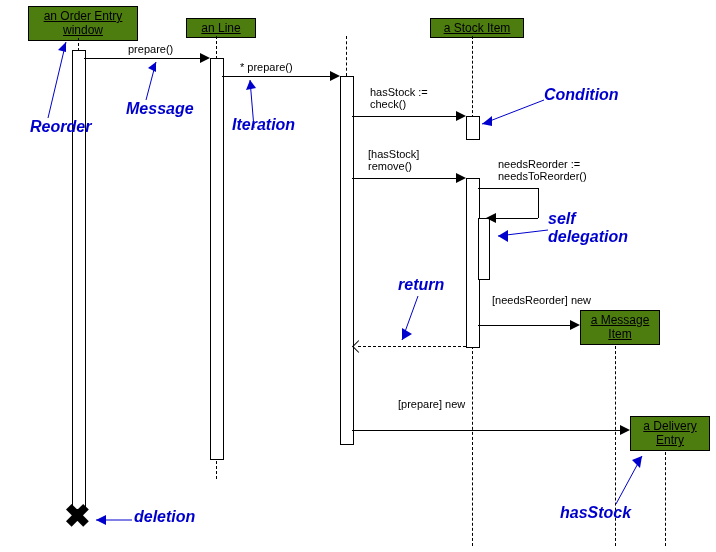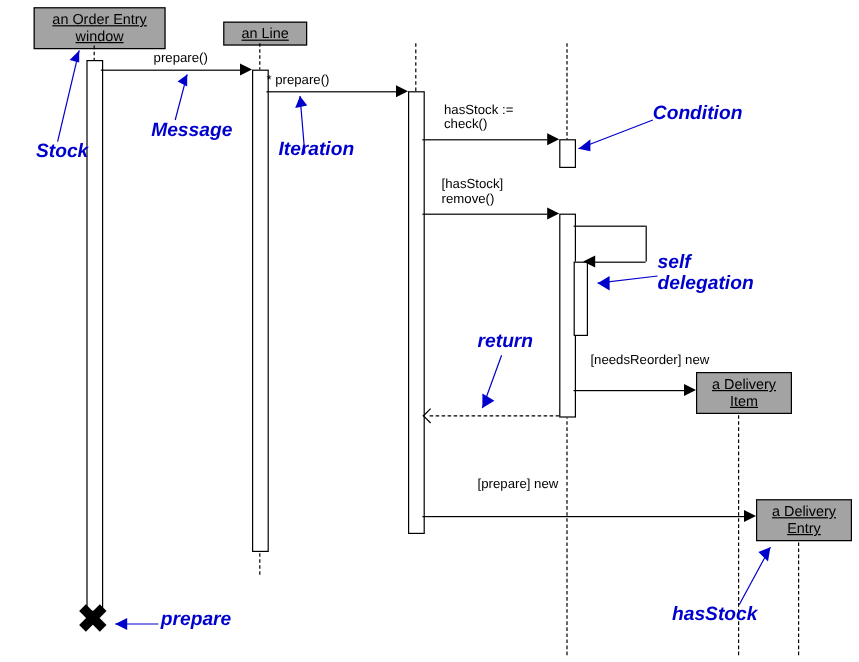--- a/index.html
+++ b/index.html
@@ -1,37 +1,38 @@
 <!DOCTYPE html>
 <html><head>
 <meta charset="utf-8">
 <style>
   html,body{margin:0;padding:0;background:#fff;font-family:Arial,Helvetica,sans-serif;font-size:12px;color:#000}
   .stage{position:relative;width:716px;height:552px}
-  .obj{position:absolute;background:#a3a3a3;border:1px solid #000;padding:2px 6px;text-align:center;text-decoration:underline;line-height:1.2}
+  .obj{position:absolute;background:#4d7c0f;border:1px solid #000;padding:2px 6px;text-align:center;text-decoration:underline;line-height:1.2}
   .lifeline{position:absolute;border-left:1px dashed #000;width:0}
   .act{position:absolute;background:#fff;border:1px solid #000}
   .msg{position:absolute;font-size:11px;white-space:pre}
   .hline{position:absolute;height:0;border-top:1px solid #000}
   .hldash{position:absolute;height:0;border-top:1px dashed #000}
   .arrR{position:absolute;width:0;height:0;border-top:5px solid transparent;border-bottom:5px solid transparent;border-left:10px solid #000}
   .arrL{position:absolute;width:0;height:0;border-top:5px solid transparent;border-bottom:5px solid transparent;border-right:10px solid #000}
   .arrLopen{position:absolute;width:8px;height:8px;border-left:1px solid #000;border-bottom:1px solid #000;transform:rotate(45deg)}
   .ann{position:absolute;color:#0000cc;font-style:italic;font-weight:bold;font-size:16px}
   .xmark{position:absolute;font-size:32px;font-weight:bold;color:#000;line-height:1}
 </style>
 </head>
 <body>
 
 <div class="stage">
 
   <div class="obj" style="left:28px;top:6px;width:96px">an Order Entry
 window</div>
   <div class="obj" style="left:186px;top:18px;width:56px">an Line</div>
-  <div class="obj" style="left:580px;top:310px;width:66px">a Delivery
+  <div class="obj" style="left:430px;top:18px;width:80px">a Stock Item</div>
+  <div class="obj" style="left:580px;top:310px;width:66px">a Message
 Item</div>
   <div class="obj" style="left:630px;top:416px;width:66px">a Delivery
 Entry</div>
 
   <div class="lifeline" style="left:78px;top:38px;height:470px"></div>
   <div class="lifeline" style="left:216px;top:36px;height:443px"></div>
   <div class="lifeline" style="left:346px;top:36px;height:40px"></div>
   <div class="lifeline" style="left:472px;top:36px;height:82px"></div>
   <div class="lifeline" style="left:472px;top:346px;height:200px"></div>
   <div class="lifeline" style="left:615px;top:346px;height:200px"></div>
@@ -43,51 +44,53 @@
   <div class="act" style="left:466px;top:116px;width:12px;height:22px"></div>
   <div class="act" style="left:466px;top:178px;width:12px;height:168px"></div>
   <div class="act" style="left:478px;top:218px;width:10px;height:60px"></div>
 
   <div class="hline" style="left:84px;top:58px;width:116px"></div>
   <div class="arrR" style="left:200px;top:53px"></div>
   <div class="msg" style="left:128px;top:43px">prepare()</div>
 
   <div class="hline" style="left:222px;top:76px;width:108px"></div>
   <div class="arrR" style="left:330px;top:71px"></div>
-  <div class="msg" style="left:222px;top:61px">* prepare()</div>
+  <div class="msg" style="left:240px;top:61px">* prepare()</div>
 
   <div class="hline" style="left:352px;top:116px;width:104px"></div>
   <div class="arrR" style="left:456px;top:111px"></div>
   <div class="msg" style="left:370px;top:86px">hasStock :=
 check()</div>
 
   <div class="hline" style="left:352px;top:178px;width:104px"></div>
   <div class="arrR" style="left:456px;top:173px"></div>
   <div class="msg" style="left:368px;top:148px">[hasStock]
 remove()</div>
 
   <div class="hline" style="left:478px;top:188px;width:60px"></div>
   <div style="position:absolute;left:538px;top:188px;height:30px;border-left:1px solid #000"></div>
   <div class="hline" style="left:490px;top:218px;width:48px"></div>
   <div class="arrL" style="left:486px;top:213px"></div>
+  <div class="msg" style="left:498px;top:158px">needsReorder :=
+needsToReorder()</div>
 
   <div class="hline" style="left:478px;top:325px;width:92px"></div>
   <div class="arrR" style="left:570px;top:320px"></div>
   <div class="msg" style="left:492px;top:294px">[needsReorder] new</div>
 
   <div class="hldash" style="left:358px;top:346px;width:108px"></div>
   <div class="arrLopen" style="left:354px;top:342px"></div>
 
   <div class="hline" style="left:352px;top:430px;width:268px"></div>
   <div class="arrR" style="left:620px;top:425px"></div>
   <div class="msg" style="left:398px;top:398px">[prepare] new</div>
 
   <div class="xmark" style="left:64px;top:500px">✖</div>
 
-  <div class="ann" style="left:30px;top:118px">Stock</div>
+  <div class="ann" style="left:30px;top:118px">Reorder</div>
   <svg style="position:absolute;left:44px;top:38px;width:30px;height:80px;overflow:visible">
       <line x1="4" y1="80" x2="22" y2="4" stroke="#0000cc"></line>
       <polygon points="22,4 14,12 22,14" fill="#0000cc"></polygon>
     </svg>
 
   <div class="ann" style="left:126px;top:100px">Message</div>
   <svg style="position:absolute;left:134px;top:58px;width:30px;height:42px;overflow:visible">
       <line x1="12" y1="42" x2="22" y2="4" stroke="#0000cc"></line>
       <polygon points="22,4 14,10 22,14" fill="#0000cc"></polygon>
     </svg>
@@ -110,21 +113,21 @@
       <line x1="54" y1="2" x2="4" y2="8" stroke="#0000cc"></line>
       <polygon points="4,8 14,2 14,14" fill="#0000cc"></polygon>
     </svg>
 
   <div class="ann" style="left:398px;top:276px">return</div>
   <svg style="position:absolute;left:398px;top:296px;width:30px;height:50px;overflow:visible">
       <line x1="20" y1="0" x2="4" y2="44" stroke="#0000cc"></line>
       <polygon points="4,44 4,32 14,38" fill="#0000cc"></polygon>
     </svg>
 
-  <div class="ann" style="left:134px;top:508px">prepare</div>
+  <div class="ann" style="left:134px;top:508px">deletion</div>
   <svg style="position:absolute;left:92px;top:514px;width:44px;height:12px;overflow:visible">
       <line x1="40" y1="6" x2="4" y2="6" stroke="#0000cc"></line>
       <polygon points="4,6 14,1 14,11" fill="#0000cc"></polygon>
     </svg>
 
   <div class="ann" style="left:560px;top:504px">hasStock</div>
   <svg style="position:absolute;left:612px;top:452px;width:40px;height:56px;overflow:visible">
       <line x1="4" y1="52" x2="30" y2="4" stroke="#0000cc"></line>
       <polygon points="30,4 20,8 28,16" fill="#0000cc"></polygon>
     </svg>

